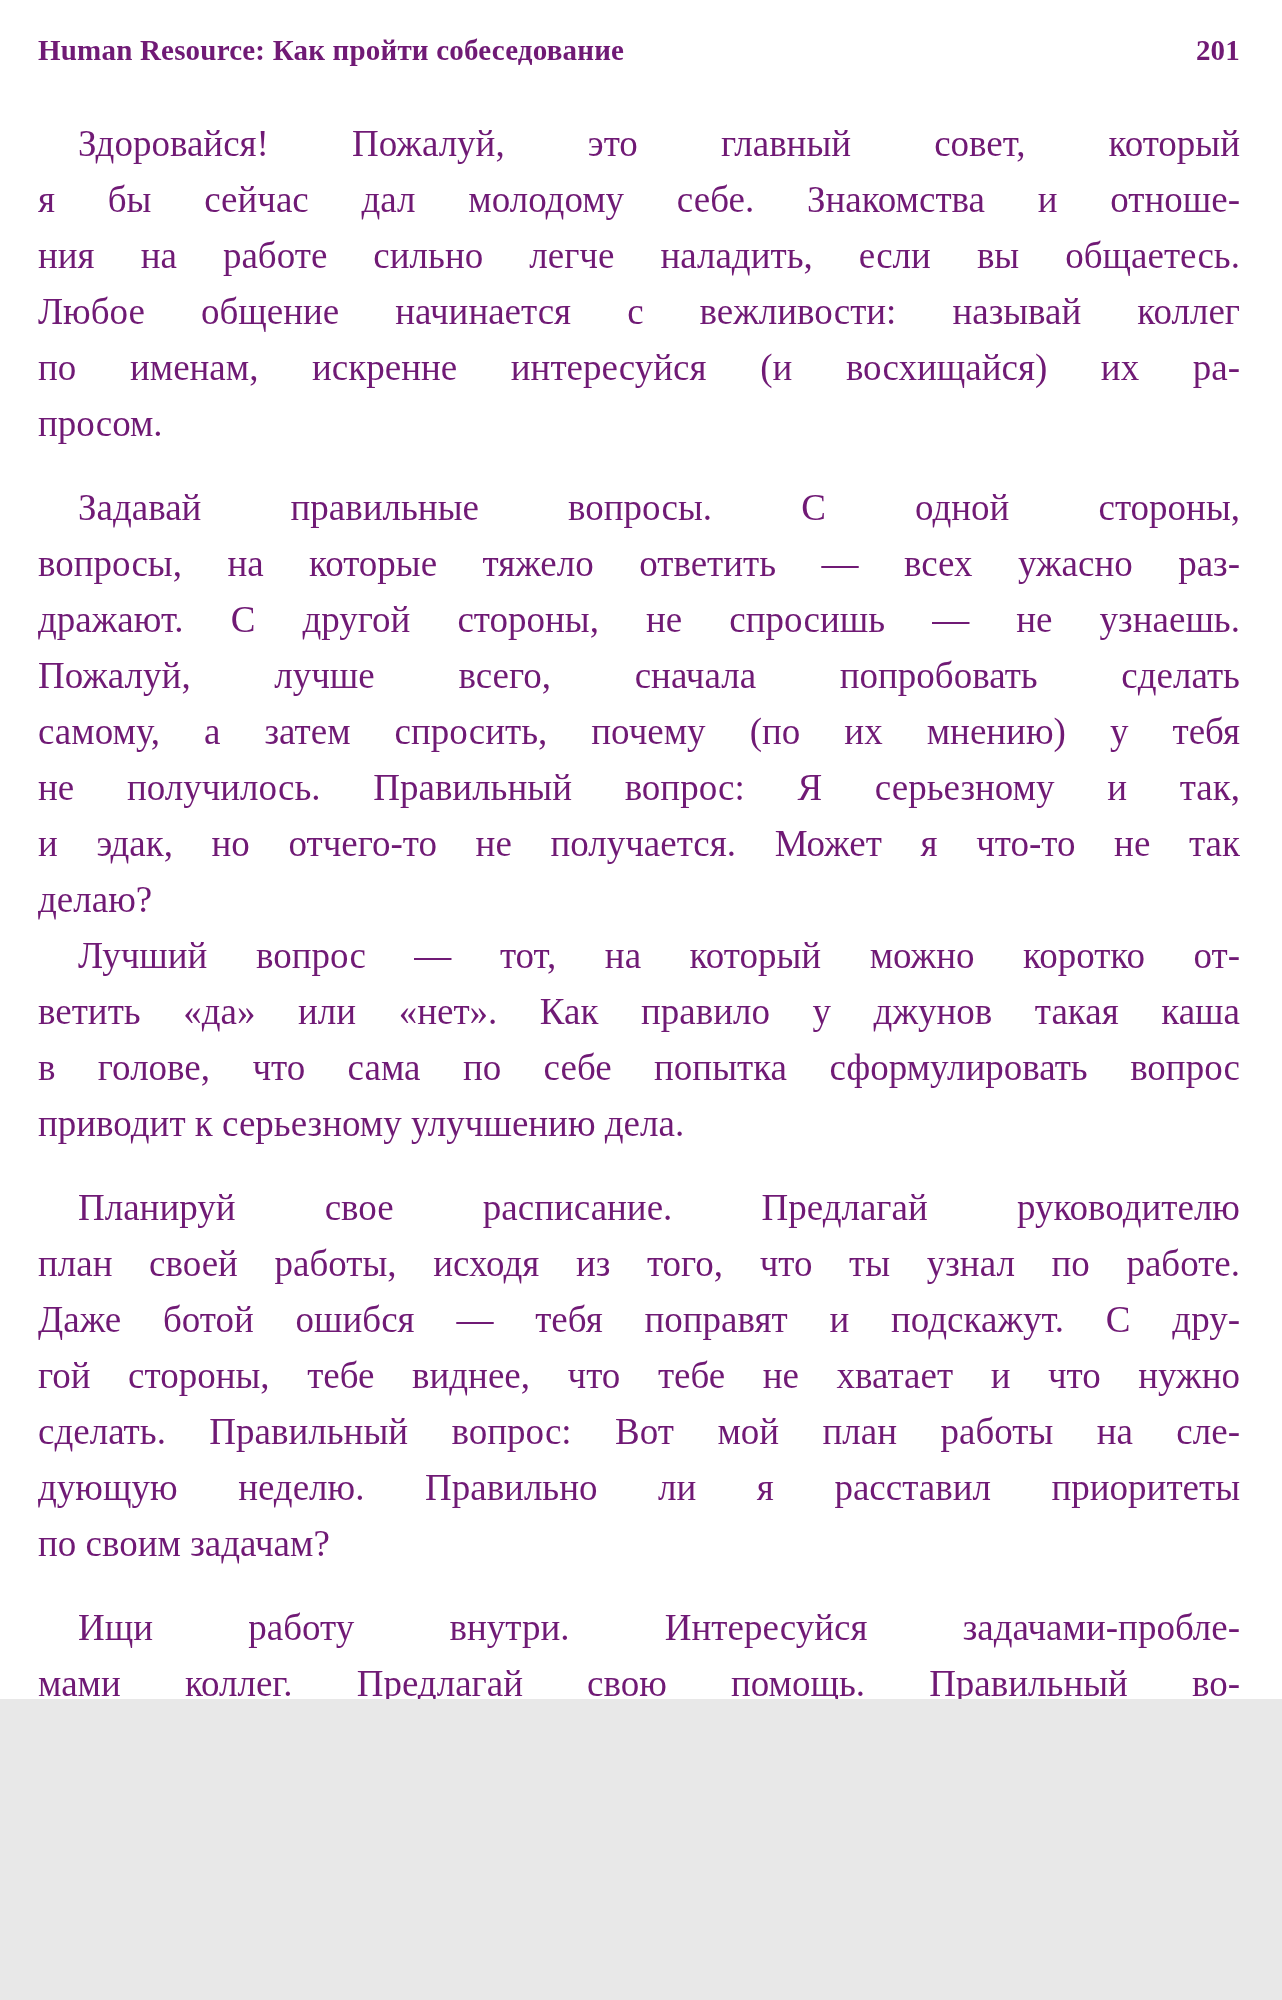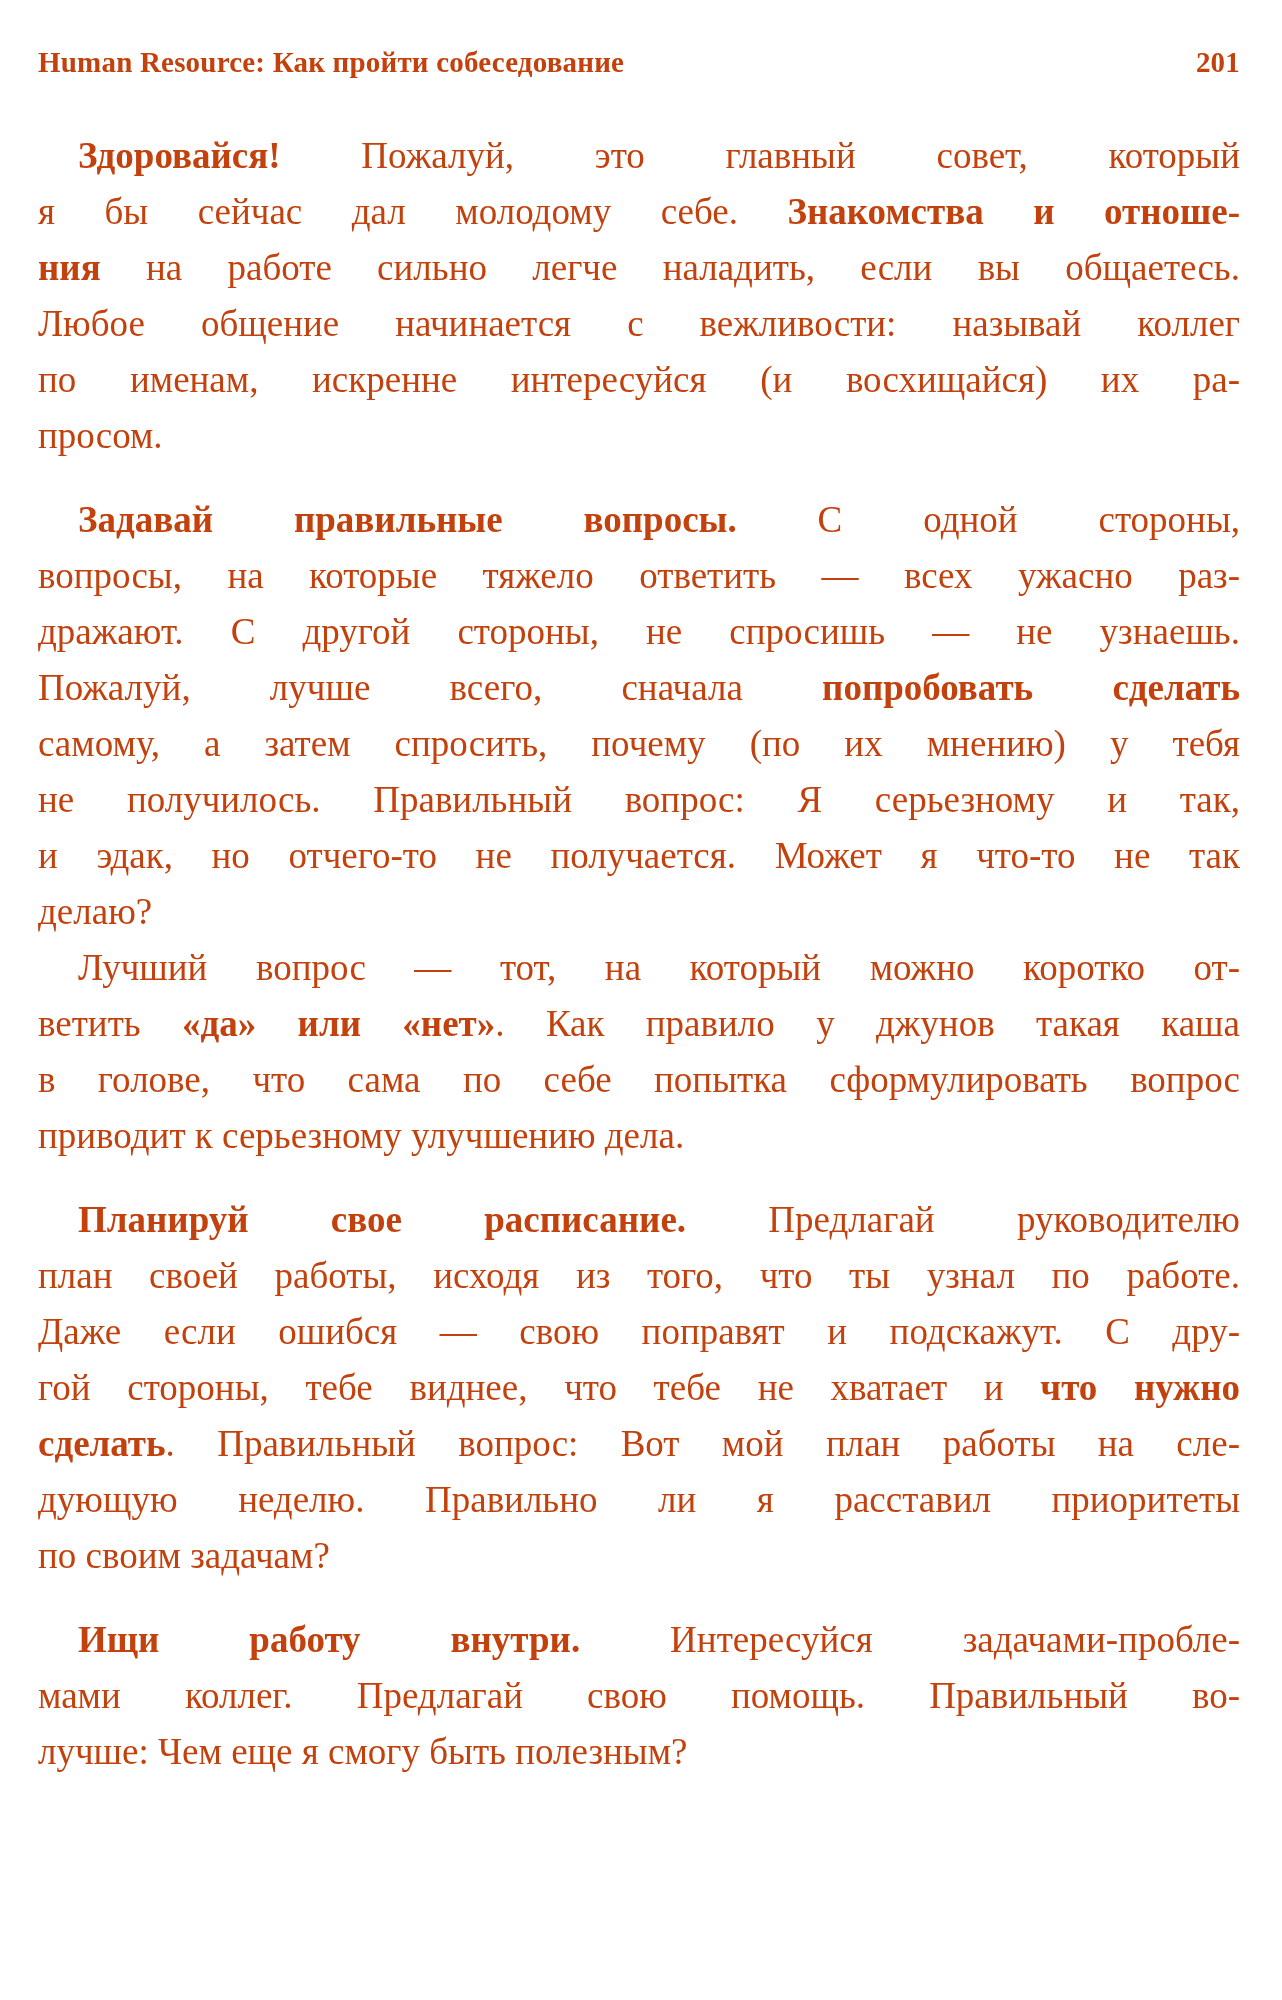--- a/index.html
+++ b/index.html
@@ -3,27 +3,27 @@
 <meta charset="utf-8">
 <style>
   html, body {
     margin: 0;
     padding: 0;
     background: #e8e8e8;
   }
   .page {
     position: relative;
     width: 1282px;
-    height: 2000px;
+    height: 1699px;
     margin: 0 auto;
     background: #ffffff;
-    color: #c2410c;
+    color: #701a75;
     font-family: "Liberation Serif", "DejaVu Serif", serif;
     box-sizing: border-box;
-    padding: 42px 42px 0 38px;
+    padding: 30px 42px 0 38px;
     overflow: hidden;
   }
   .running-head {
     display: flex;
     justify-content: space-between;
     align-items: baseline;
     font-size: 29px;
     line-height: 40px;
     letter-spacing: 0.2px;
   }
@@ -51,21 +51,21 @@
     white-space: normal;
     overflow: hidden;
   }
   .line.first {
     text-indent: 40px;
   }
   .line.last {
     text-align-last: left;
   }
   .line b {
-    font-weight: 700;
+    font-weight: 400;
   }
 </style>
 </head>
 <body>
 
 <div class="page">
   <div class="running-head">
     <span class="title">Human Resource: Как пройти собеседование</span>
     <span class="folio">201</span>
   </div>
@@ -91,21 +91,21 @@
       </div>
       <div class="para">
         <div class="line first"><span>Лучший вопрос — тот, на который можно коротко от-</span></div>
         <div class="line"><span>ветить </span><b>«да» или «нет»</b><span>. Как правило у джунов такая каша</span></div>
         <div class="line"><span>в голове, что сама по себе попытка сформулировать вопрос</span></div>
         <div class="line last"><span>приводит к серьезному улучшению дела.</span></div>
       </div>
       <div class="para gap">
         <div class="line first"><b>Планируй свое расписание.</b><span> Предлагай руководителю</span></div>
         <div class="line"><span>план своей работы, исходя из того, что ты узнал по работе.</span></div>
-        <div class="line"><span>Даже если ошибся — свою поправят и подскажут. С дру-</span></div>
+        <div class="line"><span>Даже ботой ошибся — тебя поправят и подскажут. С дру-</span></div>
         <div class="line"><span>гой стороны, тебе виднее, что тебе не хватает и </span><b>что нужно</b></div>
         <div class="line"><b>сделать</b><span>. Правильный вопрос: Вот мой план работы на сле-</span></div>
         <div class="line"><span>дующую неделю. Правильно ли я расставил приоритеты</span></div>
         <div class="line last"><span>по своим задачам?</span></div>
       </div>
       <div class="para gap">
         <div class="line first"><b>Ищи работу внутри.</b><span> Интересуйся задачами-пробле-</span></div>
         <div class="line"><span>мами коллег. Предлагай свою помощь. Правильный во-</span></div>
         <div class="line last"><span>лучше: Чем еще я смогу быть полезным?</span></div>
       </div>

